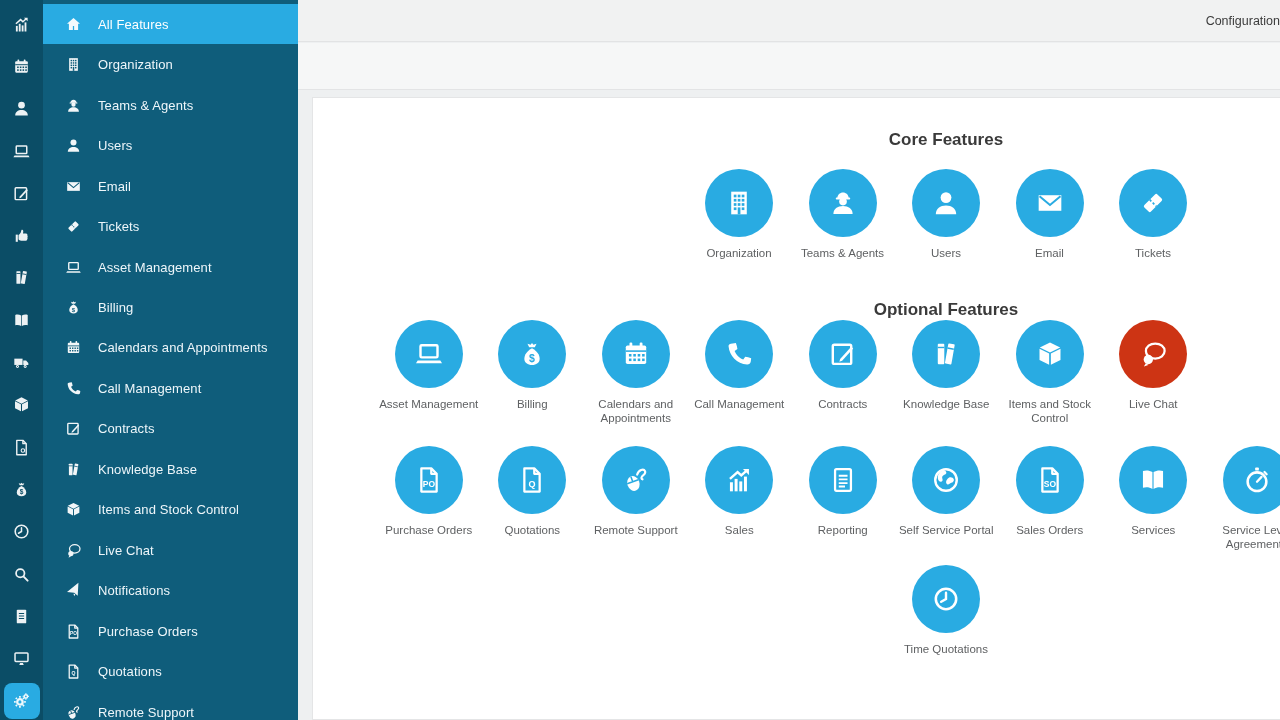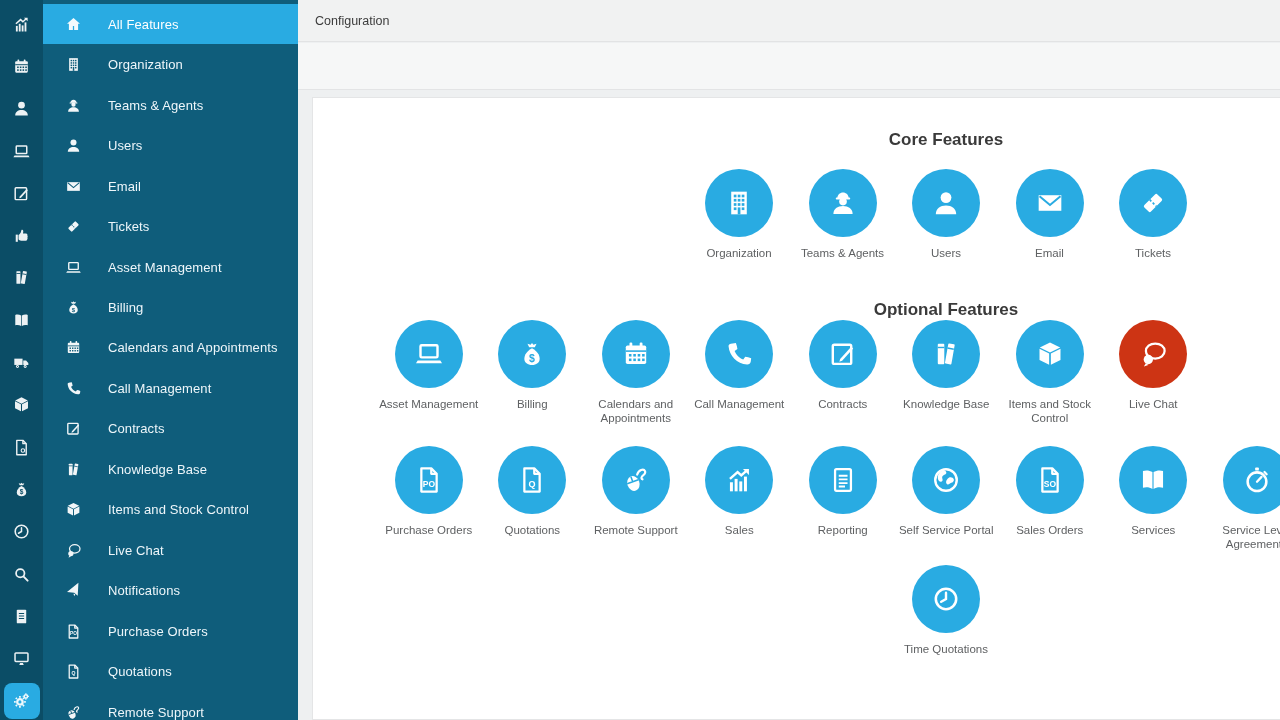--- a/index.html
+++ b/index.html
@@ -14,28 +14,28 @@
   .rail-cell.selected { position:relative; }
   .rail-cell.selected .tile { width:36px; height:36px; background:#29abe2; border-radius:8px;
     display:flex; align-items:center; justify-content:center; --bg:#29abe2; }
 
   
   .menu { position:absolute; left:43px; top:0; width:255px; height:720px; background:#0f5d7b;
     display:flex; flex-direction:column; padding-top:4px; --bg:#0f5d7b; z-index:2; }
   .menu-item { height:40.47px; flex:0 0 auto; display:flex; align-items:center; padding-left:21px;
     cursor:pointer; }
   .menu-item svg { width:19px; height:19px; fill:#fff; opacity:.95; flex:0 0 auto; }
-  .menu-item .mi-label { margin-left:25px; color:#eef6fa; font-size:13px; letter-spacing:.1px; }
+  .menu-item .mi-label { margin-left:15px; color:#eef6fa; font-size:13px; letter-spacing:.1px; }
   .menu-item.active { background:#29abe2; --bg:#29abe2; }
   .menu-item.active .mi-label { color:#fff; }
 
   
   .main-bg { position:absolute; left:298px; top:0; width:982px; height:720px; background:#eef0f1; }
   .topbar { position:absolute; left:298px; top:0; width:982px; height:42px; background:#f1f2f2;
-    border-bottom:1px solid #e2e3e4; display:flex; align-items:center; padding-left:17px; }
+    border-bottom:1px solid #e2e3e4; display:flex; align-items:center; padding-left:17px;justify-content:flex-end; }
   .topbar .title { font-size:12.5px; color:#3c3c3c; }
   .toolband { position:absolute; left:298px; top:43px; width:982px; height:47px; background:#f6f7f7;
     border-bottom:1px solid #e3e4e5; }
 
   .panel { position:absolute; left:312px; top:97px; width:1267px; height:623px; background:#fff;
     border:1px solid #e4e5e6; border-right:none; overflow:hidden; }
 
   .section-title { font-size:17px; font-weight:600; color:#3a3a3a; text-align:center; line-height:21px; }
   section:nth-of-type(1) .section-title { margin-top:31px; }
   section:nth-of-type(2) .section-title { margin-top:39px; }

